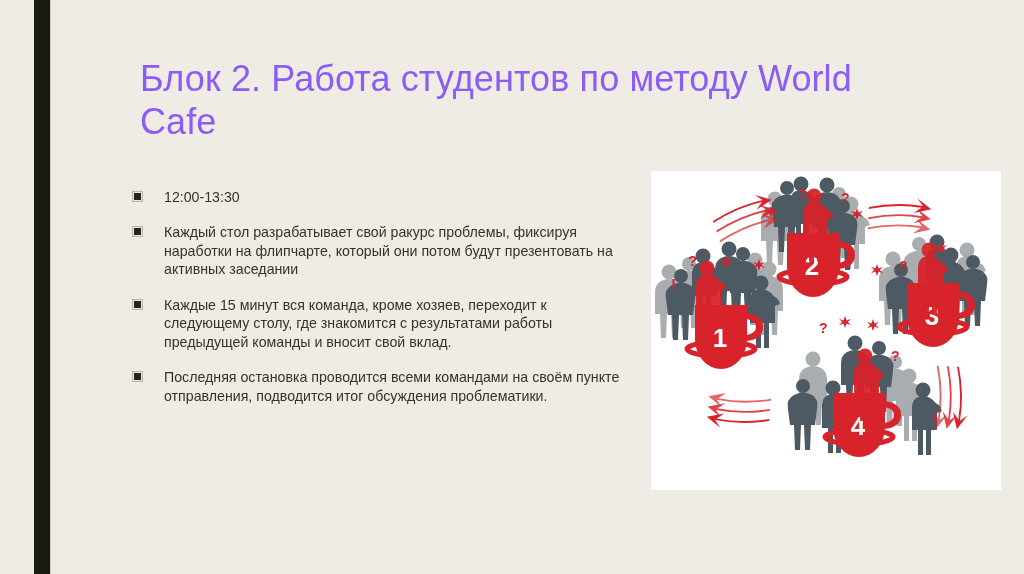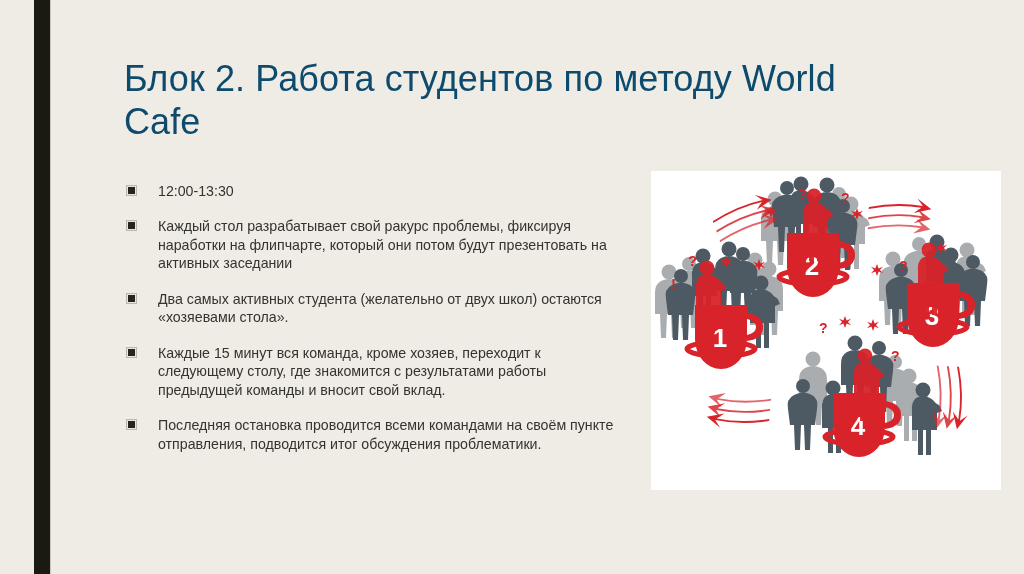--- a/index.html
+++ b/index.html
@@ -22,38 +22,38 @@
     top: 0;
     width: 16px;
     height: 574px;
     background: #1a1a12;
     border-right: 1px solid #c9c6bd;
   }
 
   
   #slide-title {
     position: absolute;
-    left: 124px;
+    left: 140px;
     top: 57px;
     width: 790px;
     font-size: 36px;
     font-weight: 300;
     line-height: 1.20;
     letter-spacing: 0.1px;
-    color: #0c4a6e;
+    color: #8b5cf6;
     white-space: pre-line;
   }
 
   
   #bullet-list {
     position: absolute;
     left: 118px;
     top: 176px;
     width: 502px;
-    margin: 6px;
+    margin: 12px;
     padding: 0;
     list-style: none;
   }
   .bullet-item {
     position: relative;
     padding-left: 34px;
     margin-bottom: 17px;
     font-size: 14.2px;
     line-height: 1.30;
     color: #34332e;
@@ -97,24 +97,20 @@
   <li class="bullet-item">
     <span class="bullet-marker"></span>
     <span class="bullet-text">12:00-13:30</span>
   </li>
   <li class="bullet-item">
     <span class="bullet-marker"></span>
     <span class="bullet-text">Каждый стол разрабатывает свой ракурс проблемы, фиксируя наработки на флипчарте, который они потом будут презентовать на активных заседании</span>
   </li>
   <li class="bullet-item">
     <span class="bullet-marker"></span>
-    <span class="bullet-text">Два самых активных студента (желательно от двух школ) остаются «хозяевами стола».</span>
-  </li>
-  <li class="bullet-item">
-    <span class="bullet-marker"></span>
     <span class="bullet-text">Каждые 15 минут вся команда, кроме хозяев, переходит к следующему столу, где знакомится с результатами работы предыдущей команды и вносит свой вклад.</span>
   </li>
   <li class="bullet-item">
     <span class="bullet-marker"></span>
     <span class="bullet-text">Последняя остановка проводится всеми командами на своём пункте отправления, подводится итог обсуждения проблематики.</span>
   </li>
 </ul>
 
 <div id="illustration-frame">
   <svg id="illustration-svg" viewBox="0 0 350 319">

